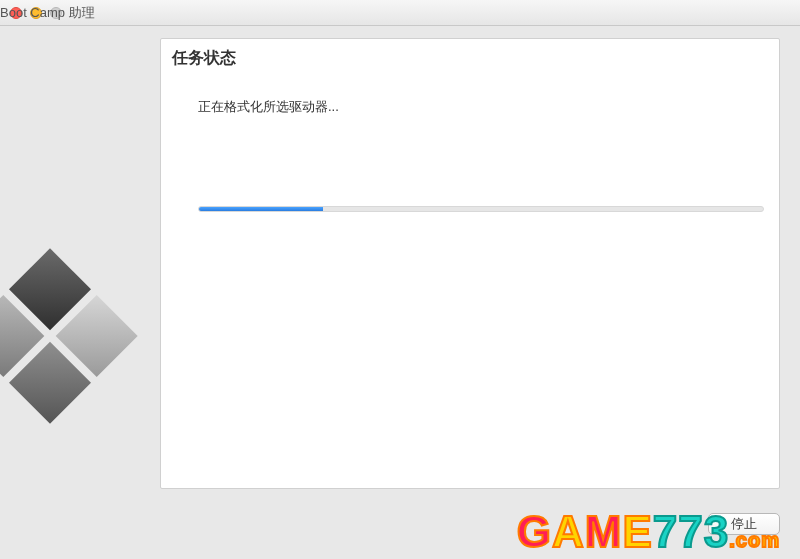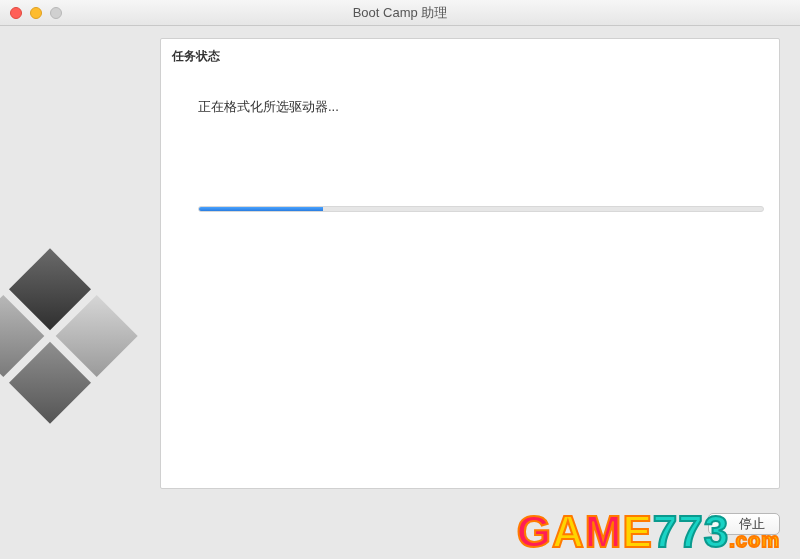--- a/index.html
+++ b/index.html
@@ -33,21 +33,20 @@
       width: 12px;
       height: 12px;
       border-radius: 50%;
     }
     .tl-close { background: #ff5f57; border: 0.5px solid #e1493e; }
     .tl-min { background: #febc2e; border: 0.5px solid #e0a020; }
     .tl-max { background: #d0d0d0; border: 0.5px solid #b8b8b8; }
     .window-title {
       position: absolute;
       left: 0; right: 0;
-      text-align: center;
       font-size: 13px;
       color: #555;
       pointer-events: none;
     }
     .content-area {
       position: absolute;
       top: 26px;
       left: 0; right: 0; bottom: 0;
     }
     .bootcamp-art {
@@ -64,21 +63,21 @@
       right: 20px;
       bottom: 70px;
       background: #ffffff;
       border: 1px solid #d0d0d0;
       border-radius: 2px;
     }
     .status-heading {
       position: absolute;
       left: 172px;
       top: 22px;
-      font-size: 12px;
+      font-size: 16px;
       font-weight: bold;
       color: #333;
     }
     .status-text {
       position: absolute;
       left: 198px;
       top: 72px;
       font-size: 13px;
       color: #333;
     }
@@ -102,21 +101,20 @@
       right: 20px;
       bottom: 24px;
       height: 22px;
       min-width: 72px;
       padding: 0 14px;
       font-size: 13px;
       color: #333;
       background: linear-gradient(#ffffff, #f2f2f2);
       border: 1px solid #b8b8b8;
       border-radius: 5px;
-      text-align: right;
     }
     .watermark-macx {
       position: absolute;
       left: 6px;
       bottom: 4px;
       font-family: Georgia, 'Times New Roman', serif;
       font-style: italic;
       font-size: 26px;
       color: rgba(120,120,120,0.35);
       letter-spacing: 1px;

